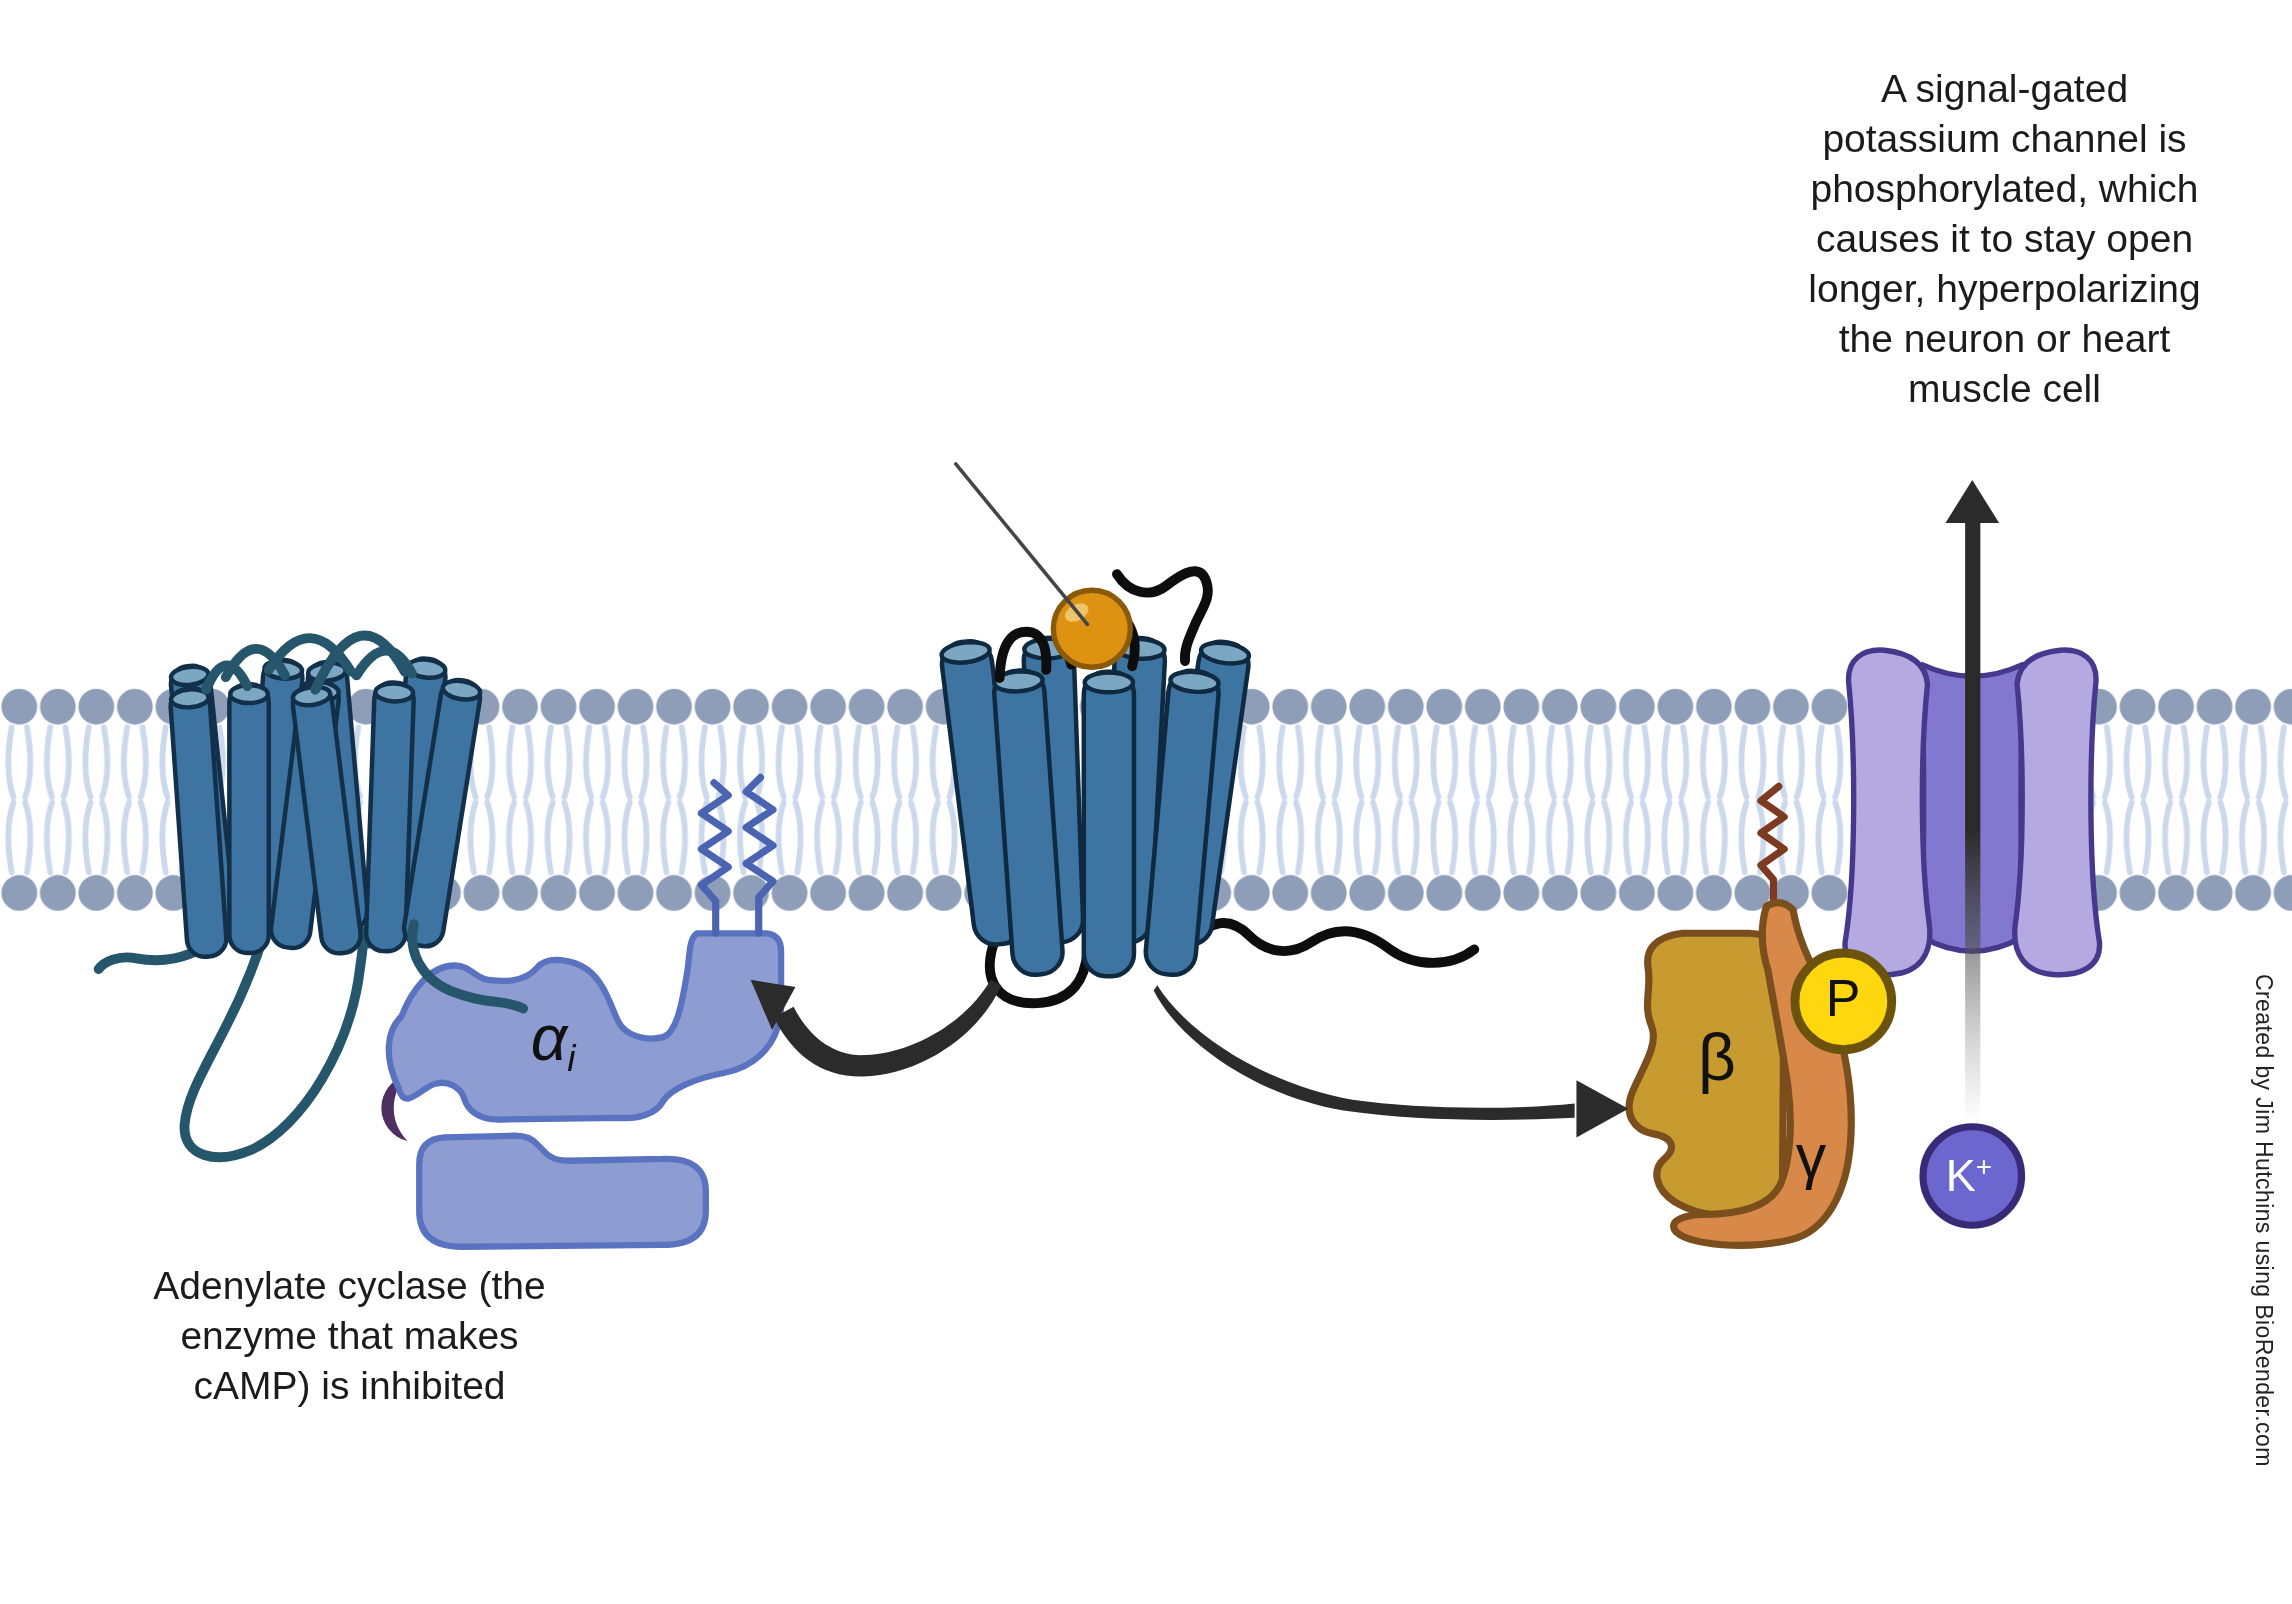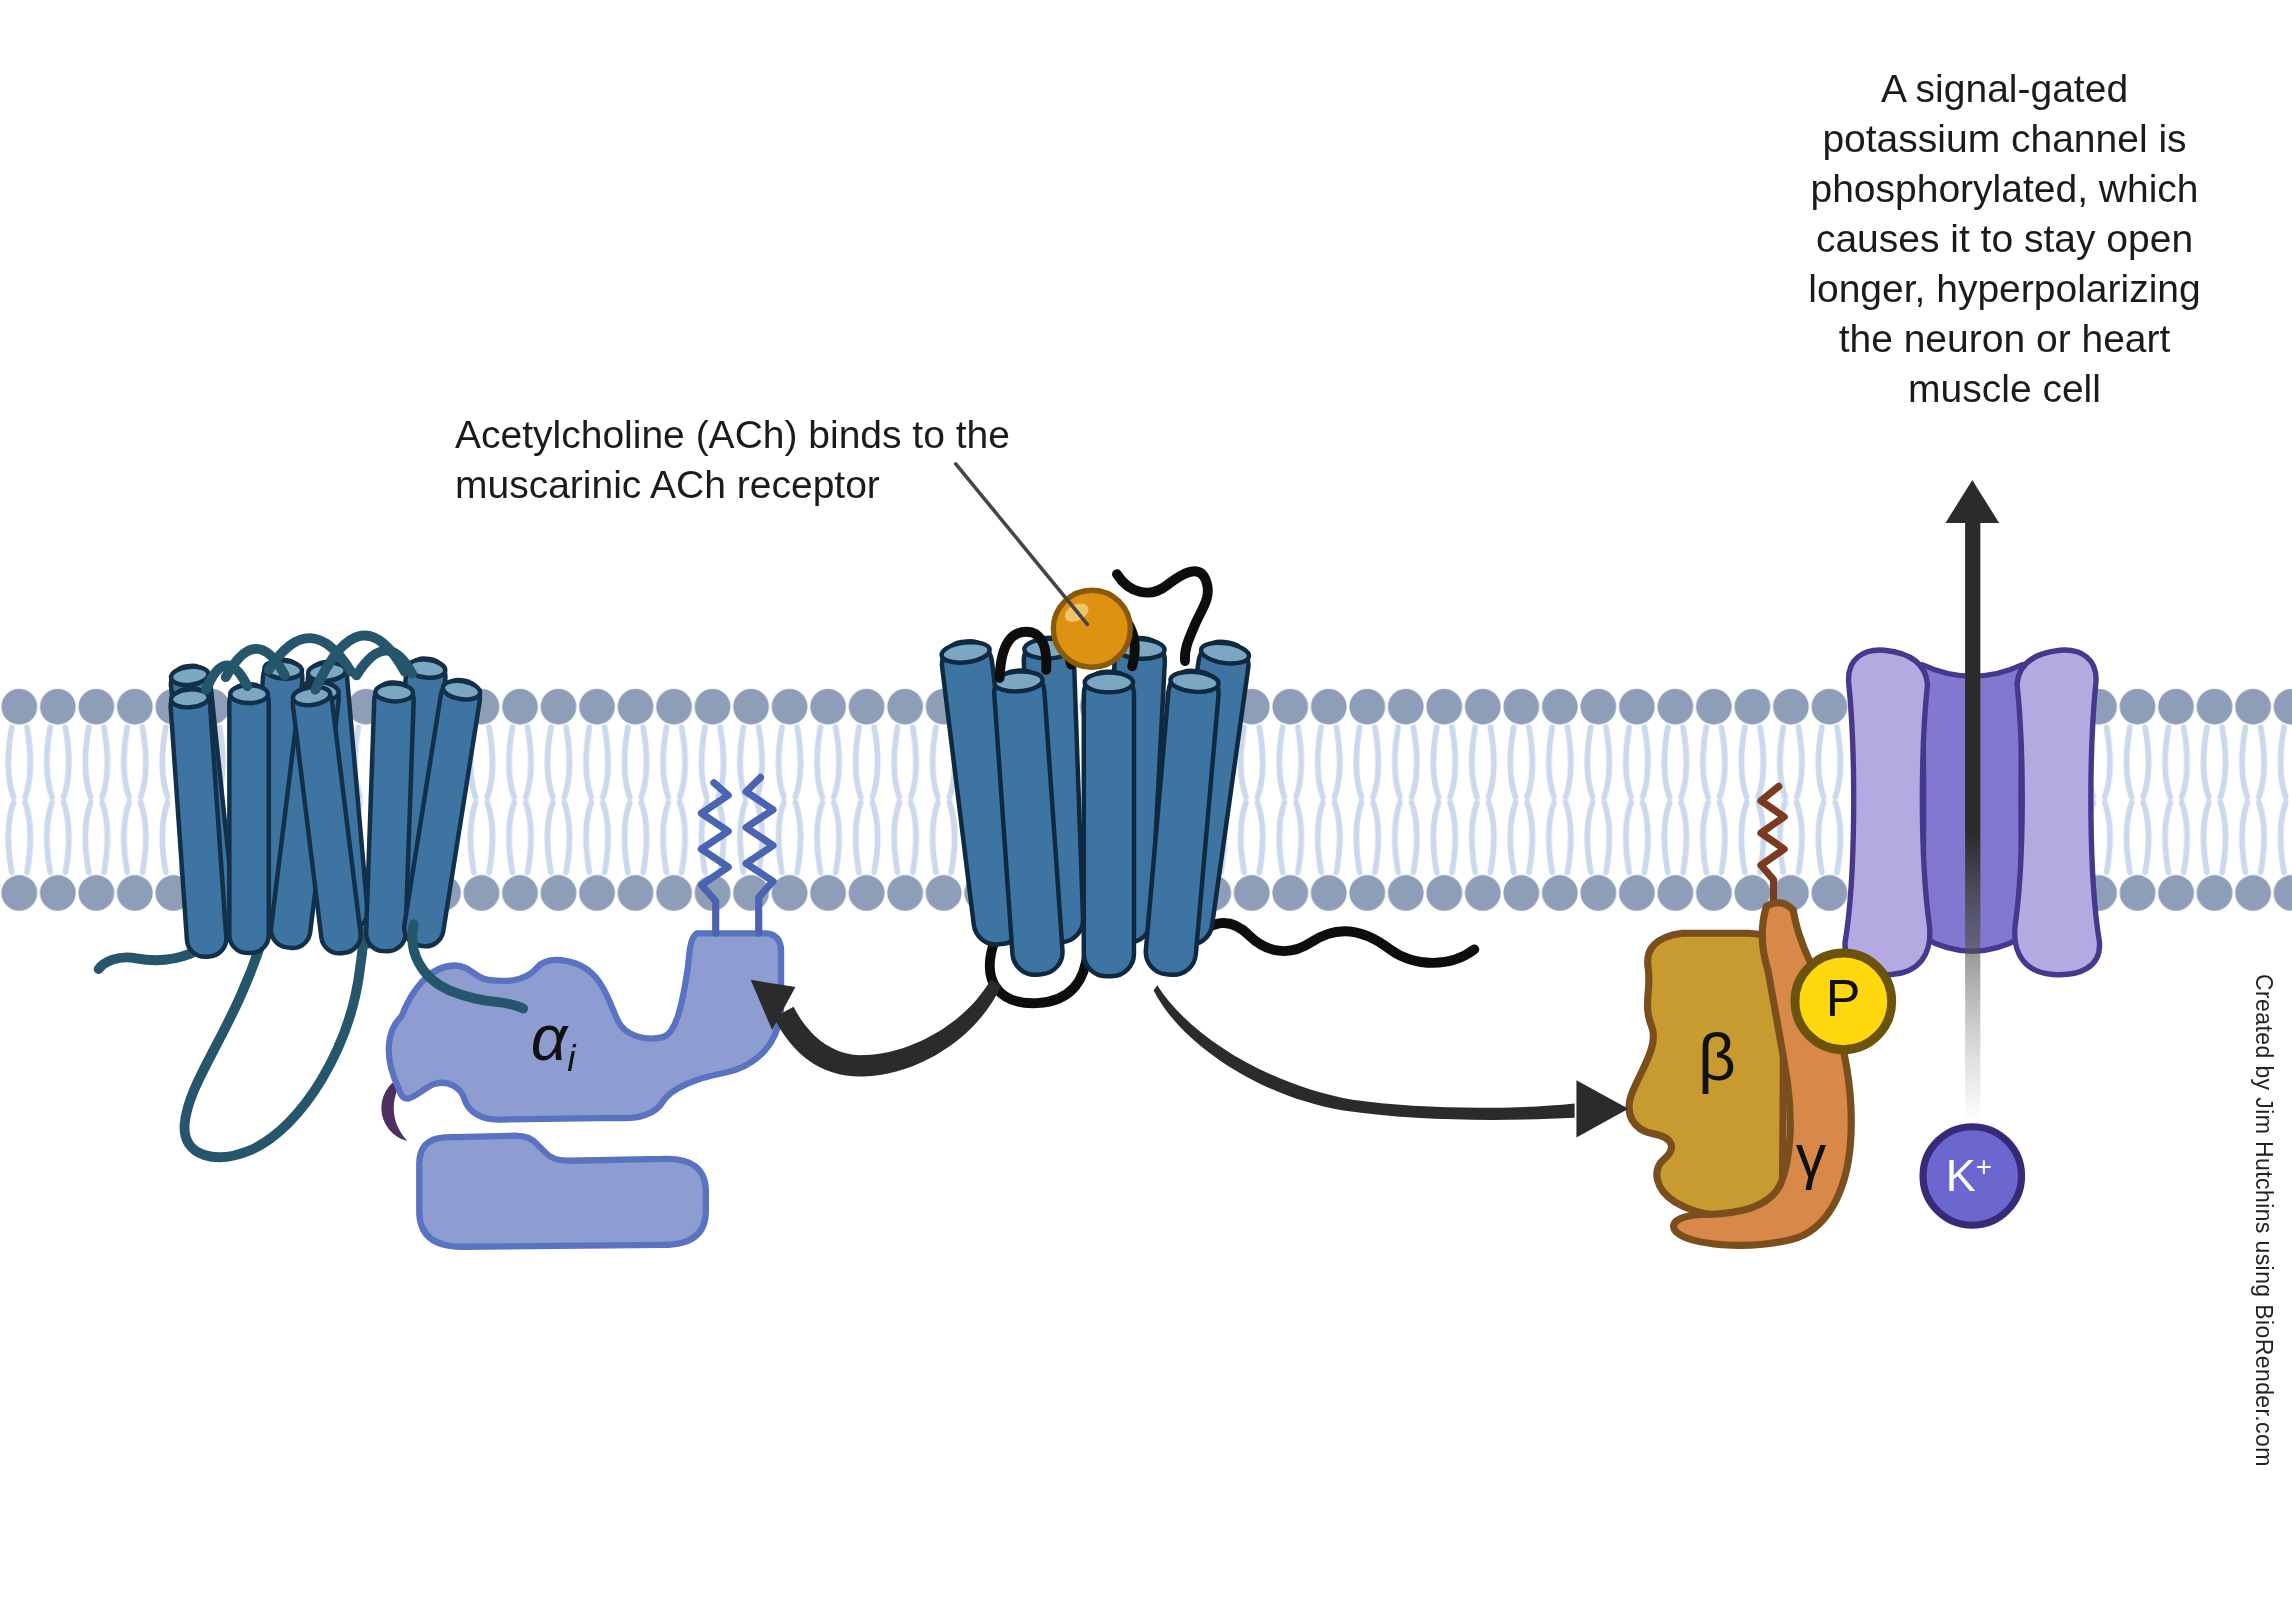--- a/index.html
+++ b/index.html
@@ -167,31 +167,32 @@
   <g fill="#2b2b2b">
     <path d="M1118,1100 C1092,1158 1026,1200 964,1202 C916,1203 884,1176 864,1136
              L886,1124 C902,1156 930,1180 966,1178 C1020,1176 1080,1140 1106,1094 Z"></path>
     <polygon points="838,1094 888,1102 862,1150"></polygon>
     <path d="M1292,1100 C1330,1160 1420,1212 1510,1228 C1580,1238 1680,1240 1758,1232
              L1758,1248 C1680,1252 1580,1252 1500,1240 C1405,1224 1318,1165 1288,1106 Z"></path>
     <polygon points="1760,1206 1760,1270 1818,1238"></polygon>
   </g>
 </svg>
 
-<div class="note" style="left:455px;top:410px;width:681px;">Acetylcholine (ACh) binds to the
-muscarinic ACh receptor</div>
 
 <div class="note center" style="left:1709px;top:64px;width:591px;">A signal-gated
 potassium channel is
 phosphorylated, which
 causes it to stay open
 longer, hyperpolarizing
 the neuron or heart
 muscle cell</div>
 
+<div class="note center" style="left:81px;top:1261px;width:537px;">Adenylate cyclase (the
+enzyme that makes
+cAMP) is inhibited</div>
 
 <div class="credit" style="left:2250px;top:974px;height:618px;">Created by Jim Hutchins using BioRender.com</div>
 
 <div class="glabel" style="left:553px;top:1042px;font-size:64px;font-style:italic;"><span>α</span><span class="subscript">i</span></div>
 
 <div class="glabel" style="left:1717px;top:1059px;font-size:66px;">β</div>
 
 <div class="glabel" style="left:1811px;top:1157px;font-size:61px;">γ</div>
 
 <div class="glabel" style="left:1843px;top:999px;font-size:52px;">P</div>

